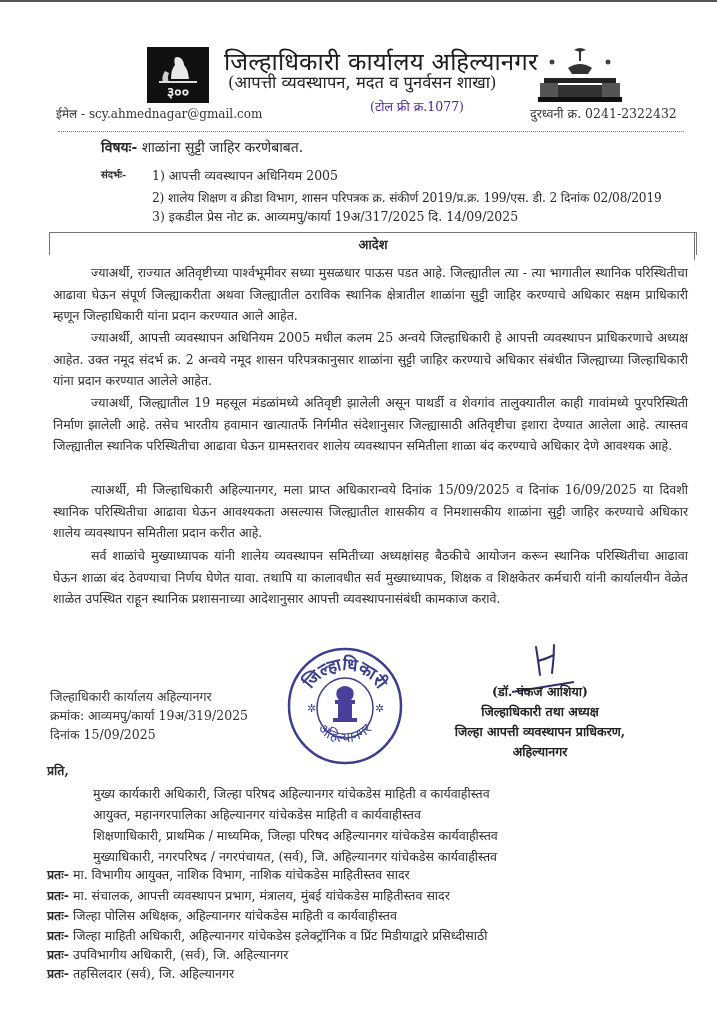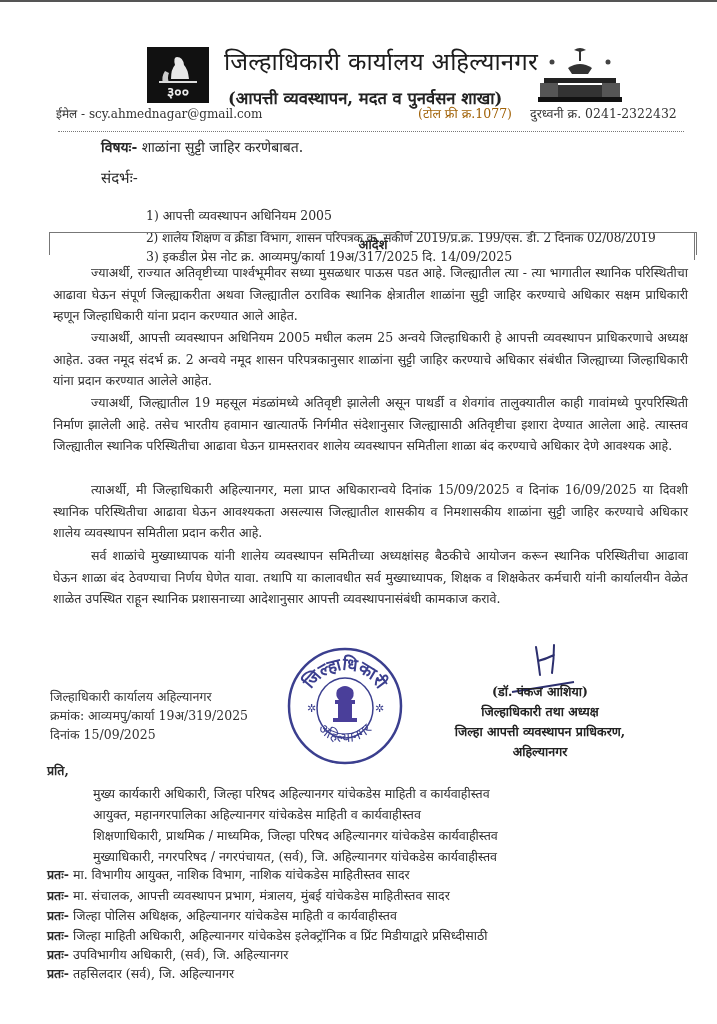--- a/index.html
+++ b/index.html
@@ -5,33 +5,33 @@
   html, body { margin: 0; padding: 0; background: #ffffff; }
   body { width: 717px; height: 1024px; position: relative; overflow: hidden;
          font-family: "DejaVu Serif", serif; color: #2a2a2a; }
   .topline { position: absolute; left: 0; top: 0; width: 717px; height: 2px; background: #555; }
   .page { position: absolute; left: 0; top: 0; width: 717px; height: 1024px; }
 
   
   .logo-left { position: absolute; left: 147px; top: 47px; width: 62px; height: 56px; background: #111; }
   .logo-left svg { width: 62px; height: 56px; display: block; }
   .hdr-title { position: absolute; left: 224px; top: 44px; font-size: 24px; color: #1c1c1c; white-space: nowrap; letter-spacing: 0.2px; }
-  .hdr-sub { position: absolute; left: 228px; top: 86px; font-size: 16.5px; color: #222; white-space: nowrap; font-weight: bold; }
+  .hdr-sub { position: absolute; left: 228px; top: 70px; font-size: 16.5px; color: #222; white-space: nowrap; }
   .logo-right { position: absolute; left: 530px; top: 46px; width: 100px; height: 60px; }
   .logo-right svg { width: 100px; height: 60px; display: block; }
   .hdr-email { position: absolute; left: 56px; top: 105px; font-size: 12px; color: #333; white-space: nowrap; }
-  .hdr-toll { position: absolute; left: 370px; top: 105px; font-size: 12.5px; color: #a16207; white-space: nowrap; margin-left: 48px; }
+  .hdr-toll { position: absolute; left: 370px; top: 98px; font-size: 12.5px; color: #4c1d95; white-space: nowrap; }
   .hdr-phone { position: absolute; left: 530px; top: 105px; font-size: 12.5px; color: #333; white-space: nowrap; }
   .dotline { position: absolute; left: 58px; top: 131px; width: 626px; height: 0; border-top: 1.5px dotted #777; }
 
   
   .subject { position: absolute; left: 101px; top: 137px; font-size: 14px; white-space: nowrap; }
   .lbl { font-weight: bold; }
-  .refs-lbl { position: absolute; left: 101px; top: 167px; font-size: 15px; font-weight: normal; }
-  .ref { position: absolute; left: 146px; font-size: 12.5px; white-space: nowrap; margin-top: 40px; }
+  .refs-lbl { position: absolute; left: 101px; top: 167px; font-size: 10px; font-weight: bold; }
+  .ref { position: absolute; left: 152px; font-size: 12.5px; white-space: nowrap; }
   .ref1 { top: 167px; }
   .ref2 { top: 189px; font-size: 12.2px; letter-spacing: -0.15px; }
   .ref3 { top: 208px; }
 
   
   .order-box { position: absolute; left: 49px; top: 232px; width: 646px; height: 22px;
                border: 1px solid #777; border-bottom: none; }
   .order-title { position: absolute; left: 0; right: 0; top: 2px; text-align: center; font-size: 13px; font-weight: bold; }
   .order-side { position: absolute; left: 694px; top: 232px; width: 1px; height: 28px; background: #777; }
 

